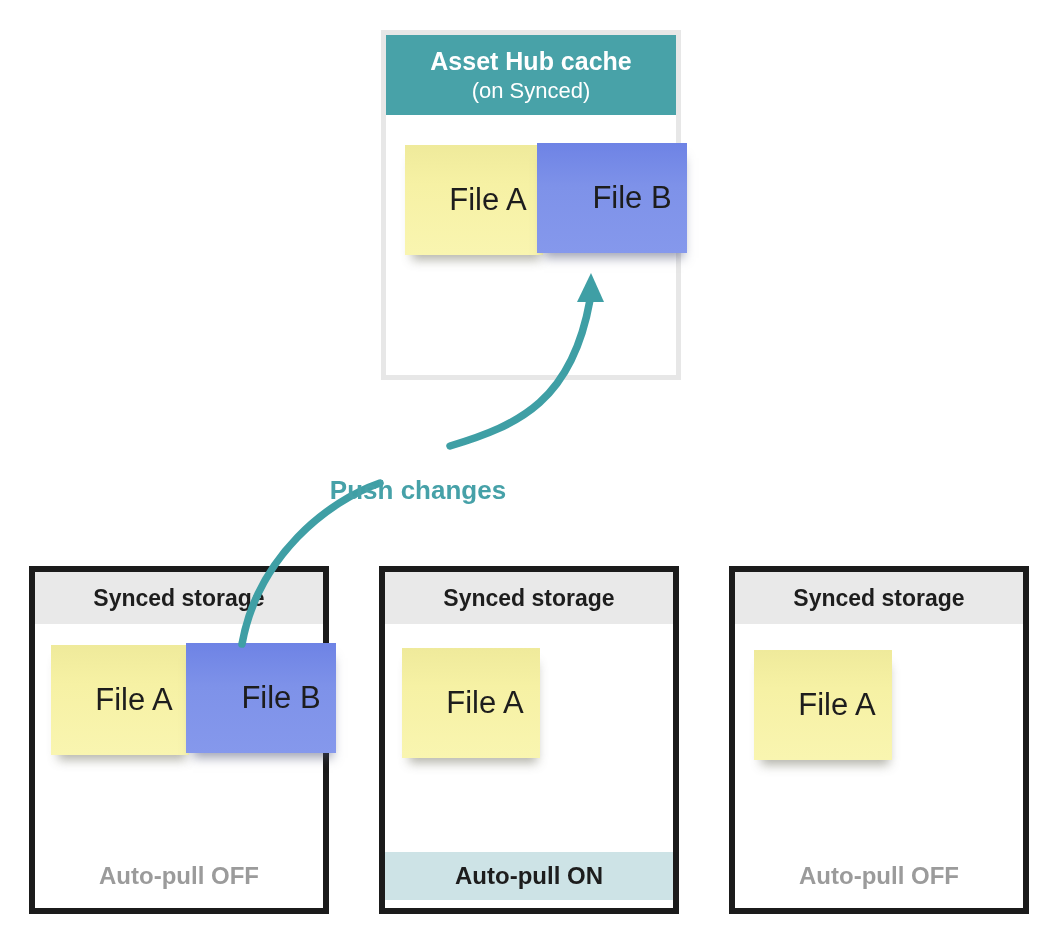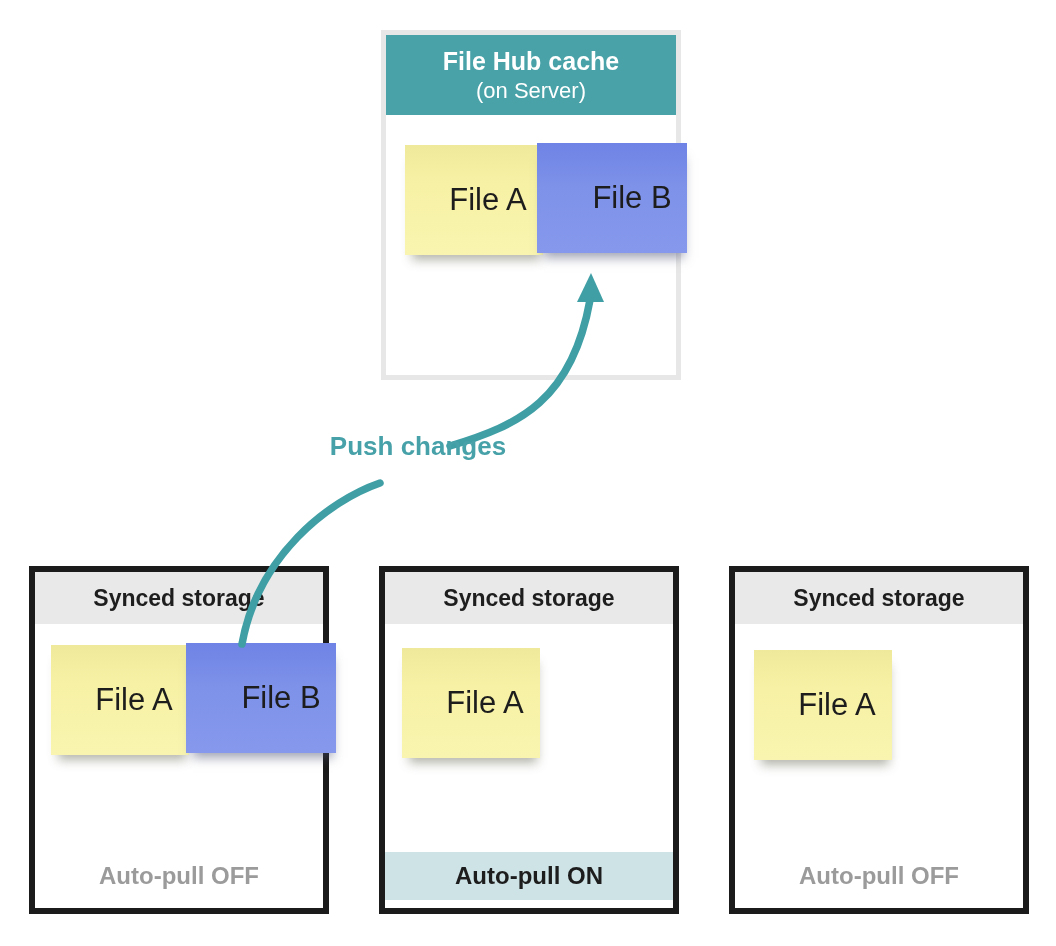--- a/index.html
+++ b/index.html
@@ -120,38 +120,38 @@
     position: absolute;
     left: 0; top: 0;
     width: 1056px;
     height: 946px;
     pointer-events: none;
     z-index: 5;
   }
   .push-label {
     position: absolute;
     left: 318px;
-    top: 431px;
+    top: 475px;
     width: 200px;
     text-align: center;
     font-size: 26px;
     font-weight: bold;
     color: #46a1a8;
     z-index: 6;
   }
 </style>
 </head>
 <body>
 
 <div class="canvas">
 
   <div class="cache-box">
     <div class="cache-header">
-      <div class="cache-title">File Hub cache</div>
-      <div class="cache-subtitle">(on Server)</div>
+      <div class="cache-title">Asset Hub cache</div>
+      <div class="cache-subtitle">(on Synced)</div>
     </div>
     <div class="note yellow" style="left:19px; top:110px;">
       <span>File A</span>
     </div>
     <div class="note blue" style="left:151px; top:108px;">
       <span>File B</span>
     </div>
   </div>
 
   <div class="storage-box pos-0">

